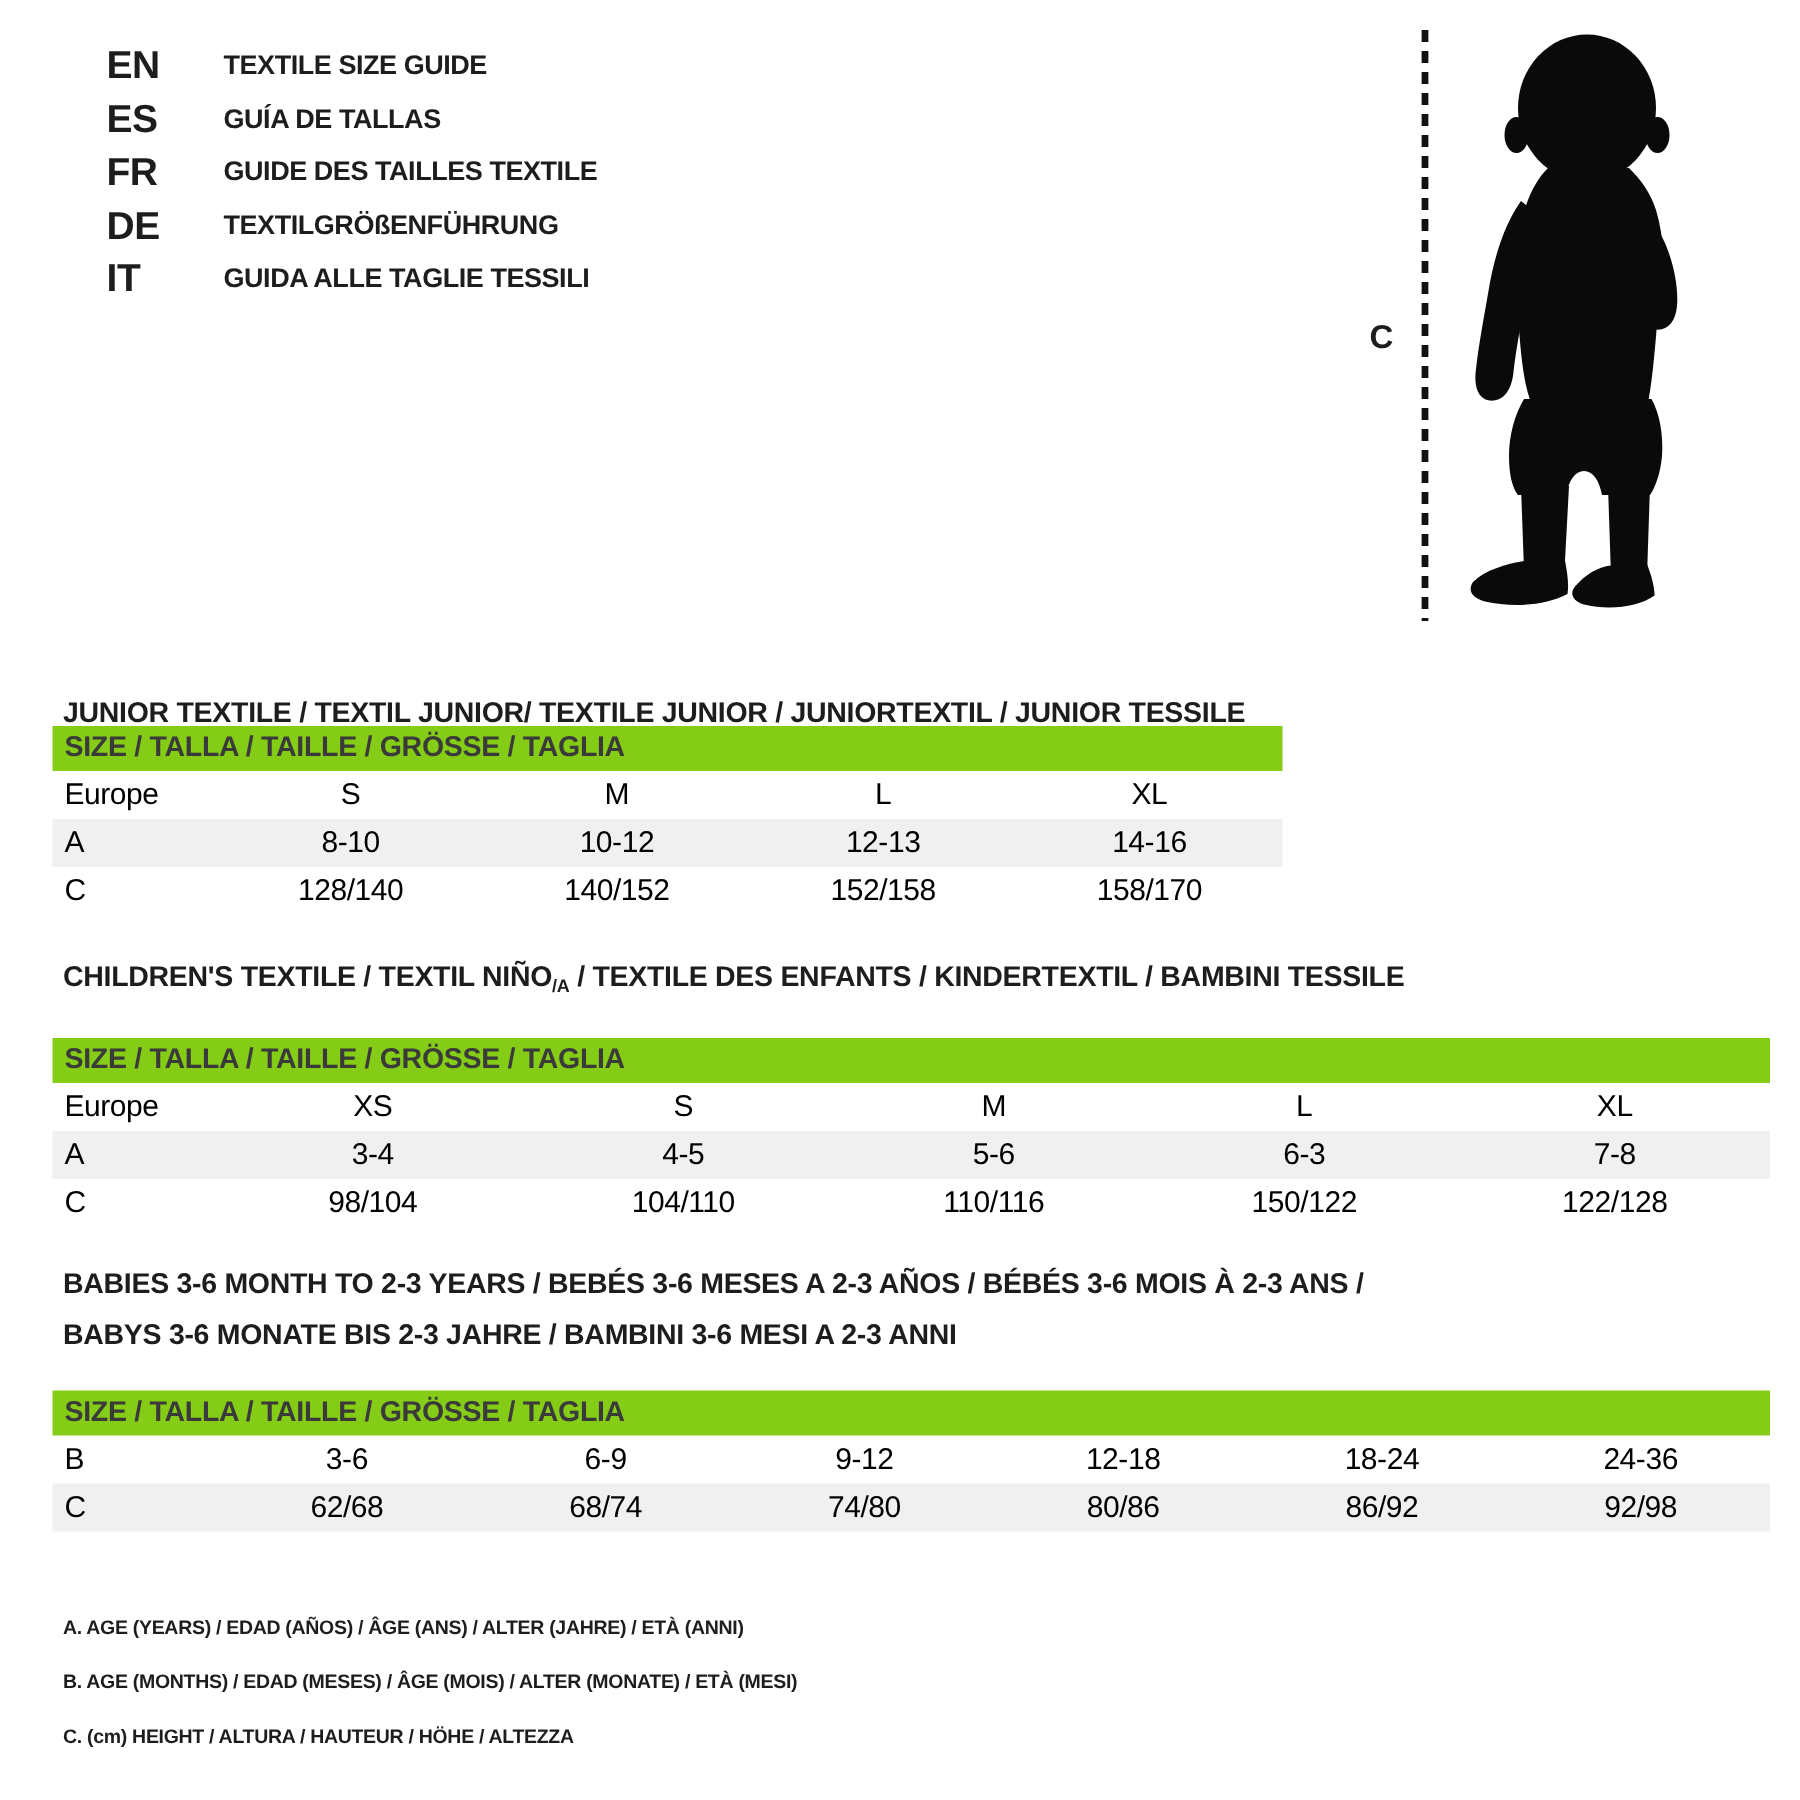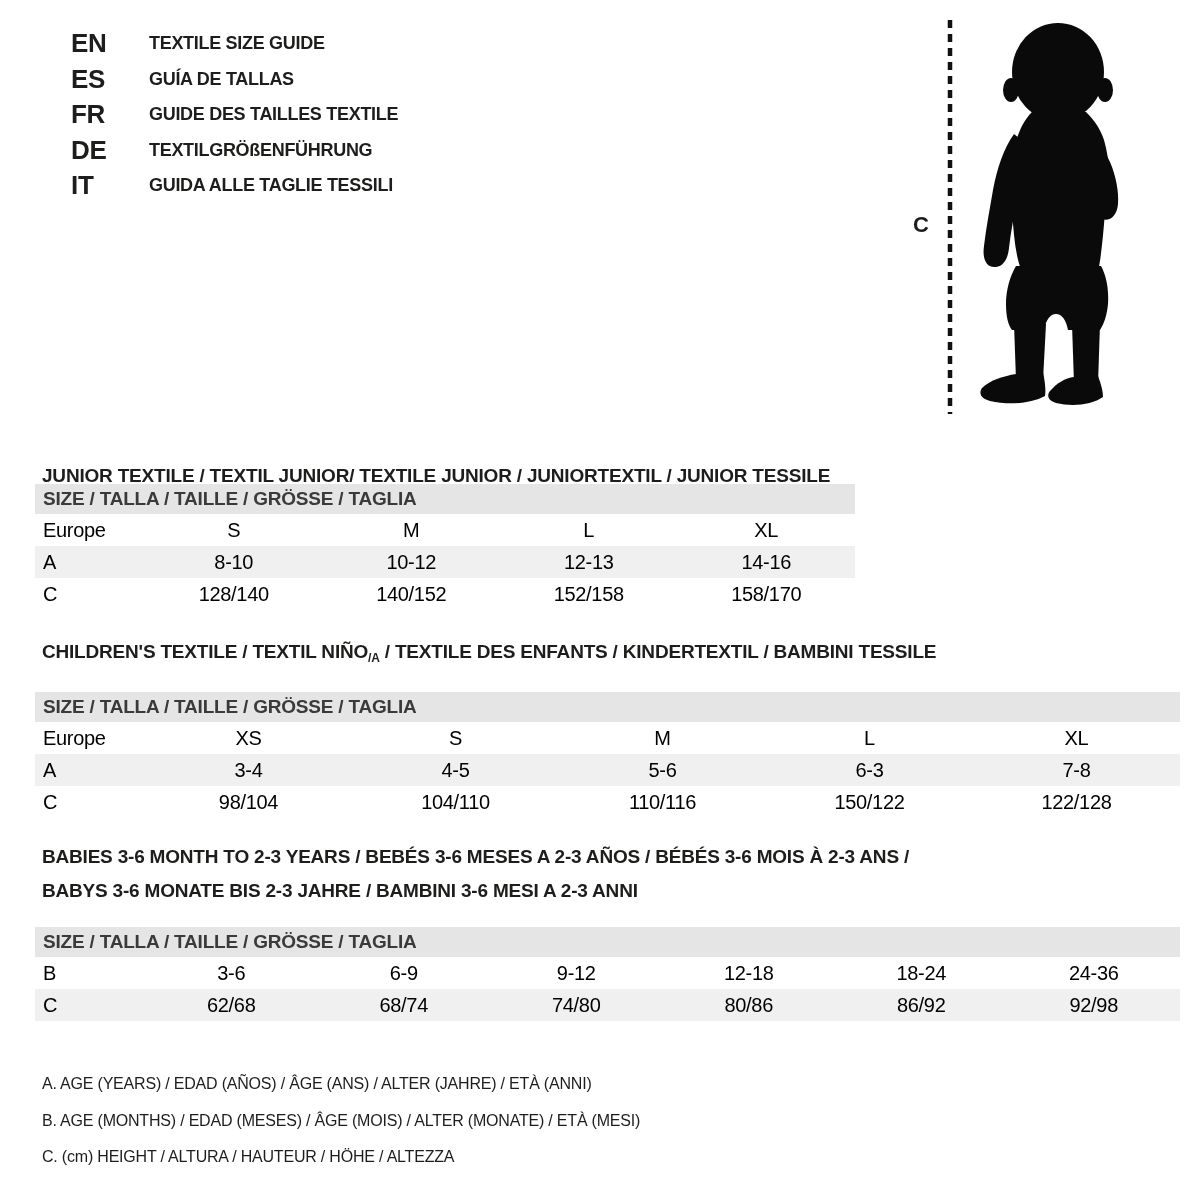--- a/index.html
+++ b/index.html
@@ -20,30 +20,30 @@
   .figure-svg{left:900px;top:14px;width:250px;height:404px;}
   .figure-label{left:913px;top:212px;font-size:22px;font-weight:700;}
 
   
   .section-title{left:42px;font-size:19px;font-weight:700;letter-spacing:-0.2px;white-space:nowrap;}
   .section-title sub{font-size:12px;vertical-align:-4px;}
   .two-line{line-height:34px;}
 
   
   .stable{left:35px;}
-  .size-bar{height:30px;background:#e5e5e5;display:flex;align-items:center;
+  .size-bar{height:30px;background:#84cc16;display:flex;align-items:center;
     padding-left:8px;font-size:19px;font-weight:700;color:#3a3a3a;letter-spacing:-0.2px;box-sizing:border-box;}
   .trow{display:flex;height:32px;align-items:center;font-size:20px;letter-spacing:-0.3px;color:#000000;}
   .trow.alt{background:#f0f0f0;}
   .tlabel{width:110px;padding-left:8px;box-sizing:border-box;}
   .tcell{flex:1;text-align:center;}
 
   
   .legend{left:42px;top:1066px;}
-  .legend-line{height:36.5px;display:flex;align-items:center;font-size:16px;font-weight:400;letter-spacing:-0.2px;}
+  .legend-line{height:36.5px;display:flex;align-items:center;font-size:13px;font-weight:700;letter-spacing:-0.2px;}
 </style>
 </head>
 <body>
 
 <div class="abs lang-block">
   <div class="lang-row">
     <span class="lang-code">EN</span>
     <span class="lang-title">TEXTILE SIZE GUIDE</span>
   </div>
   <div class="lang-row">

